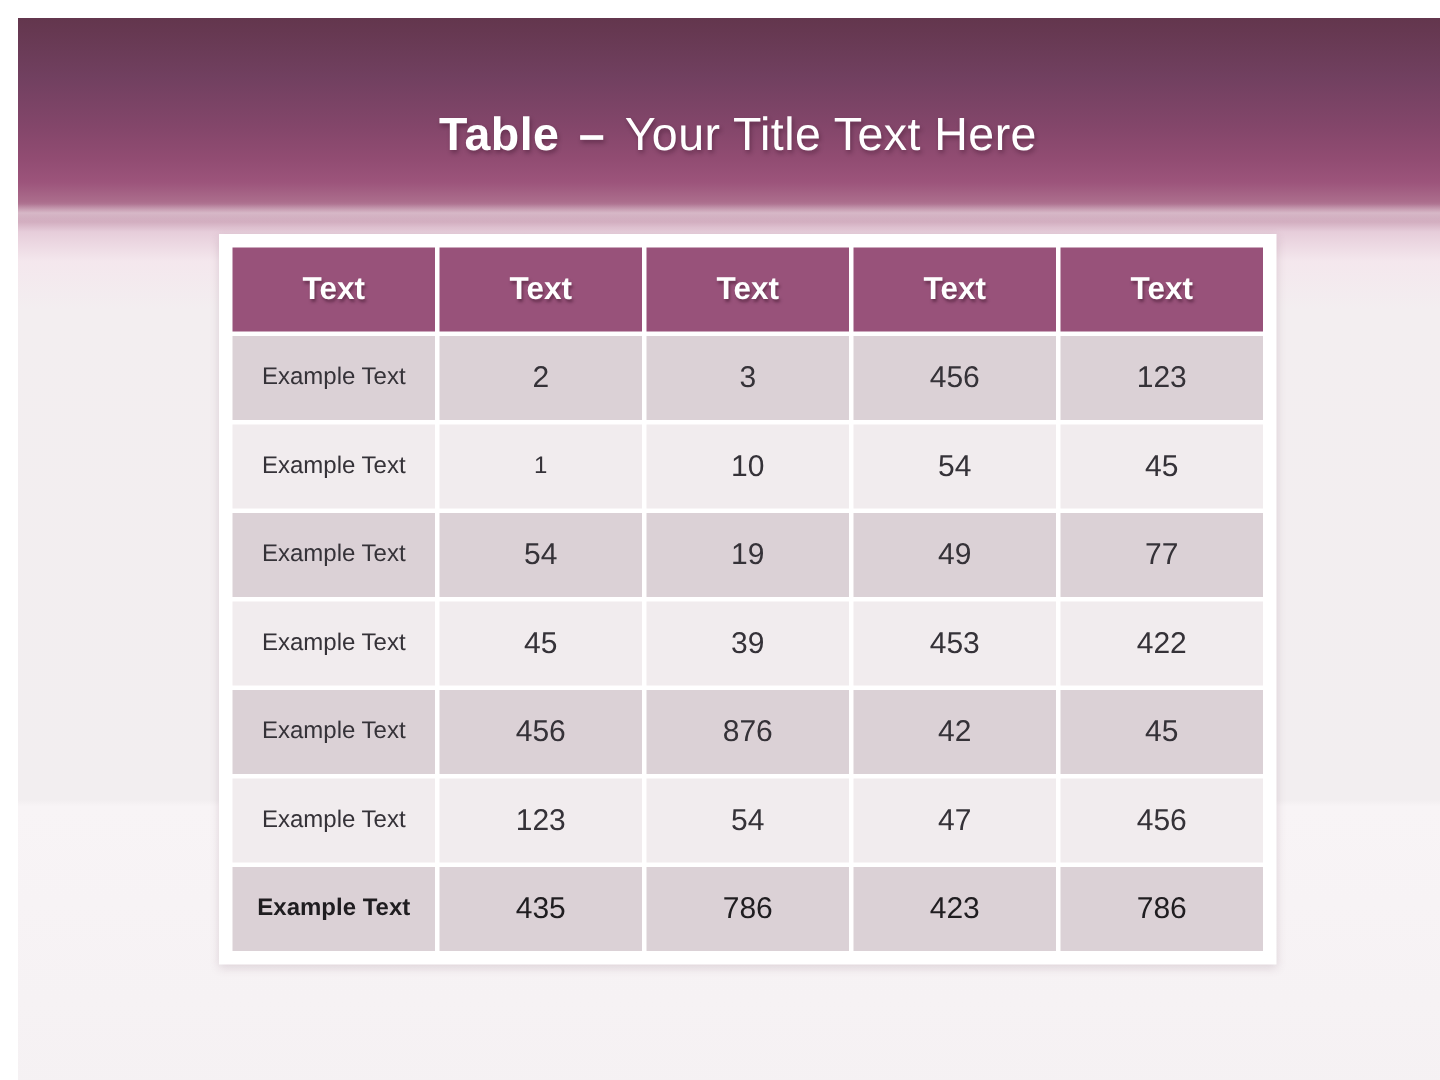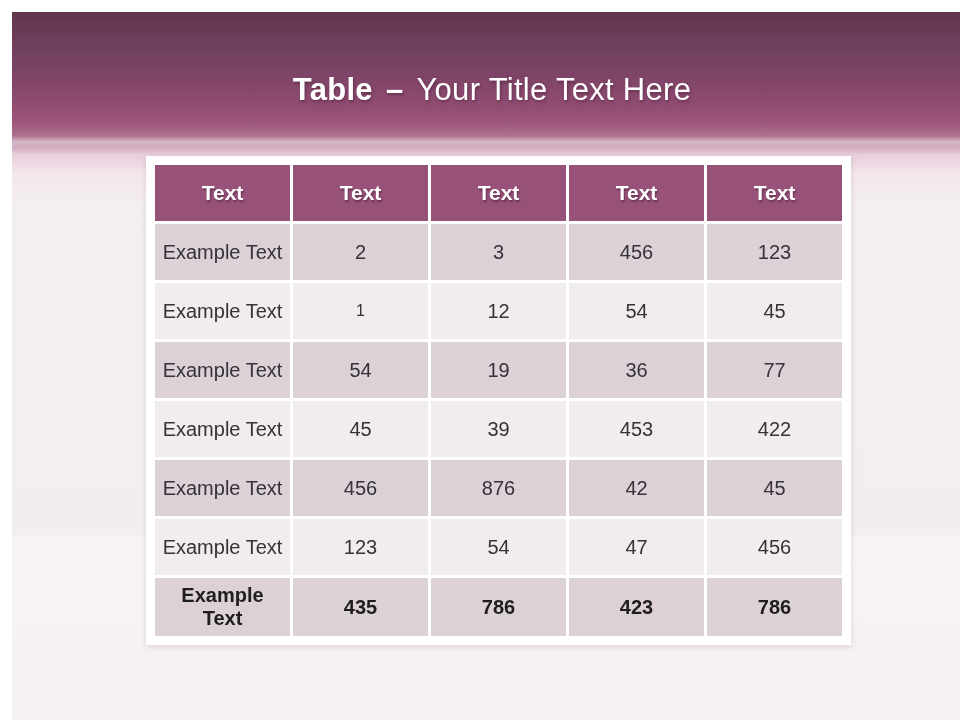--- a/index.html
+++ b/index.html
@@ -91,26 +91,26 @@
   }
 
   tr.row-dark  td { background: #dbd1d6; }
   tr.row-light td { background: #f1ecee; }
 
   td.cell {
     color: #353238;
     font-size: 20px;
     font-weight: 400;
   }
-  td.label-cell { font-size: 20px; margin-top: 44px; }
+  td.label-cell { font-size: 16px; margin-top: 44px; }
 
   
   tbody tr:nth-child(2) td:nth-child(2) { font-size: 16px; }
 
-  tr.row-bold td { font-weight: 700; color: #1f1d20; }
+  tr.row-bold td { font-weight: 400; color: #1f1d20; }
   tr.row-bold td.label-cell { font-weight: 700; }
 </style>
 </head>
 <body>
 
 <div class="slide">
 
   <div class="banner-glow"></div>
 
   <div class="slide-title">
@@ -132,29 +132,29 @@
         <tr class="row-dark">
           <td class="cell label-cell">Example Text</td>
           <td class="cell">2</td>
           <td class="cell">3</td>
           <td class="cell">456</td>
           <td class="cell">123</td>
         </tr>
         <tr class="row-light">
           <td class="cell label-cell">Example Text</td>
           <td class="cell">1</td>
-          <td class="cell">12</td>
+          <td class="cell">10</td>
           <td class="cell">54</td>
           <td class="cell">45</td>
         </tr>
         <tr class="row-dark">
           <td class="cell label-cell">Example Text</td>
           <td class="cell">54</td>
           <td class="cell">19</td>
-          <td class="cell">36</td>
+          <td class="cell">49</td>
           <td class="cell">77</td>
         </tr>
         <tr class="row-light">
           <td class="cell label-cell">Example Text</td>
           <td class="cell">45</td>
           <td class="cell">39</td>
           <td class="cell">453</td>
           <td class="cell">422</td>
         </tr>
         <tr class="row-dark">

